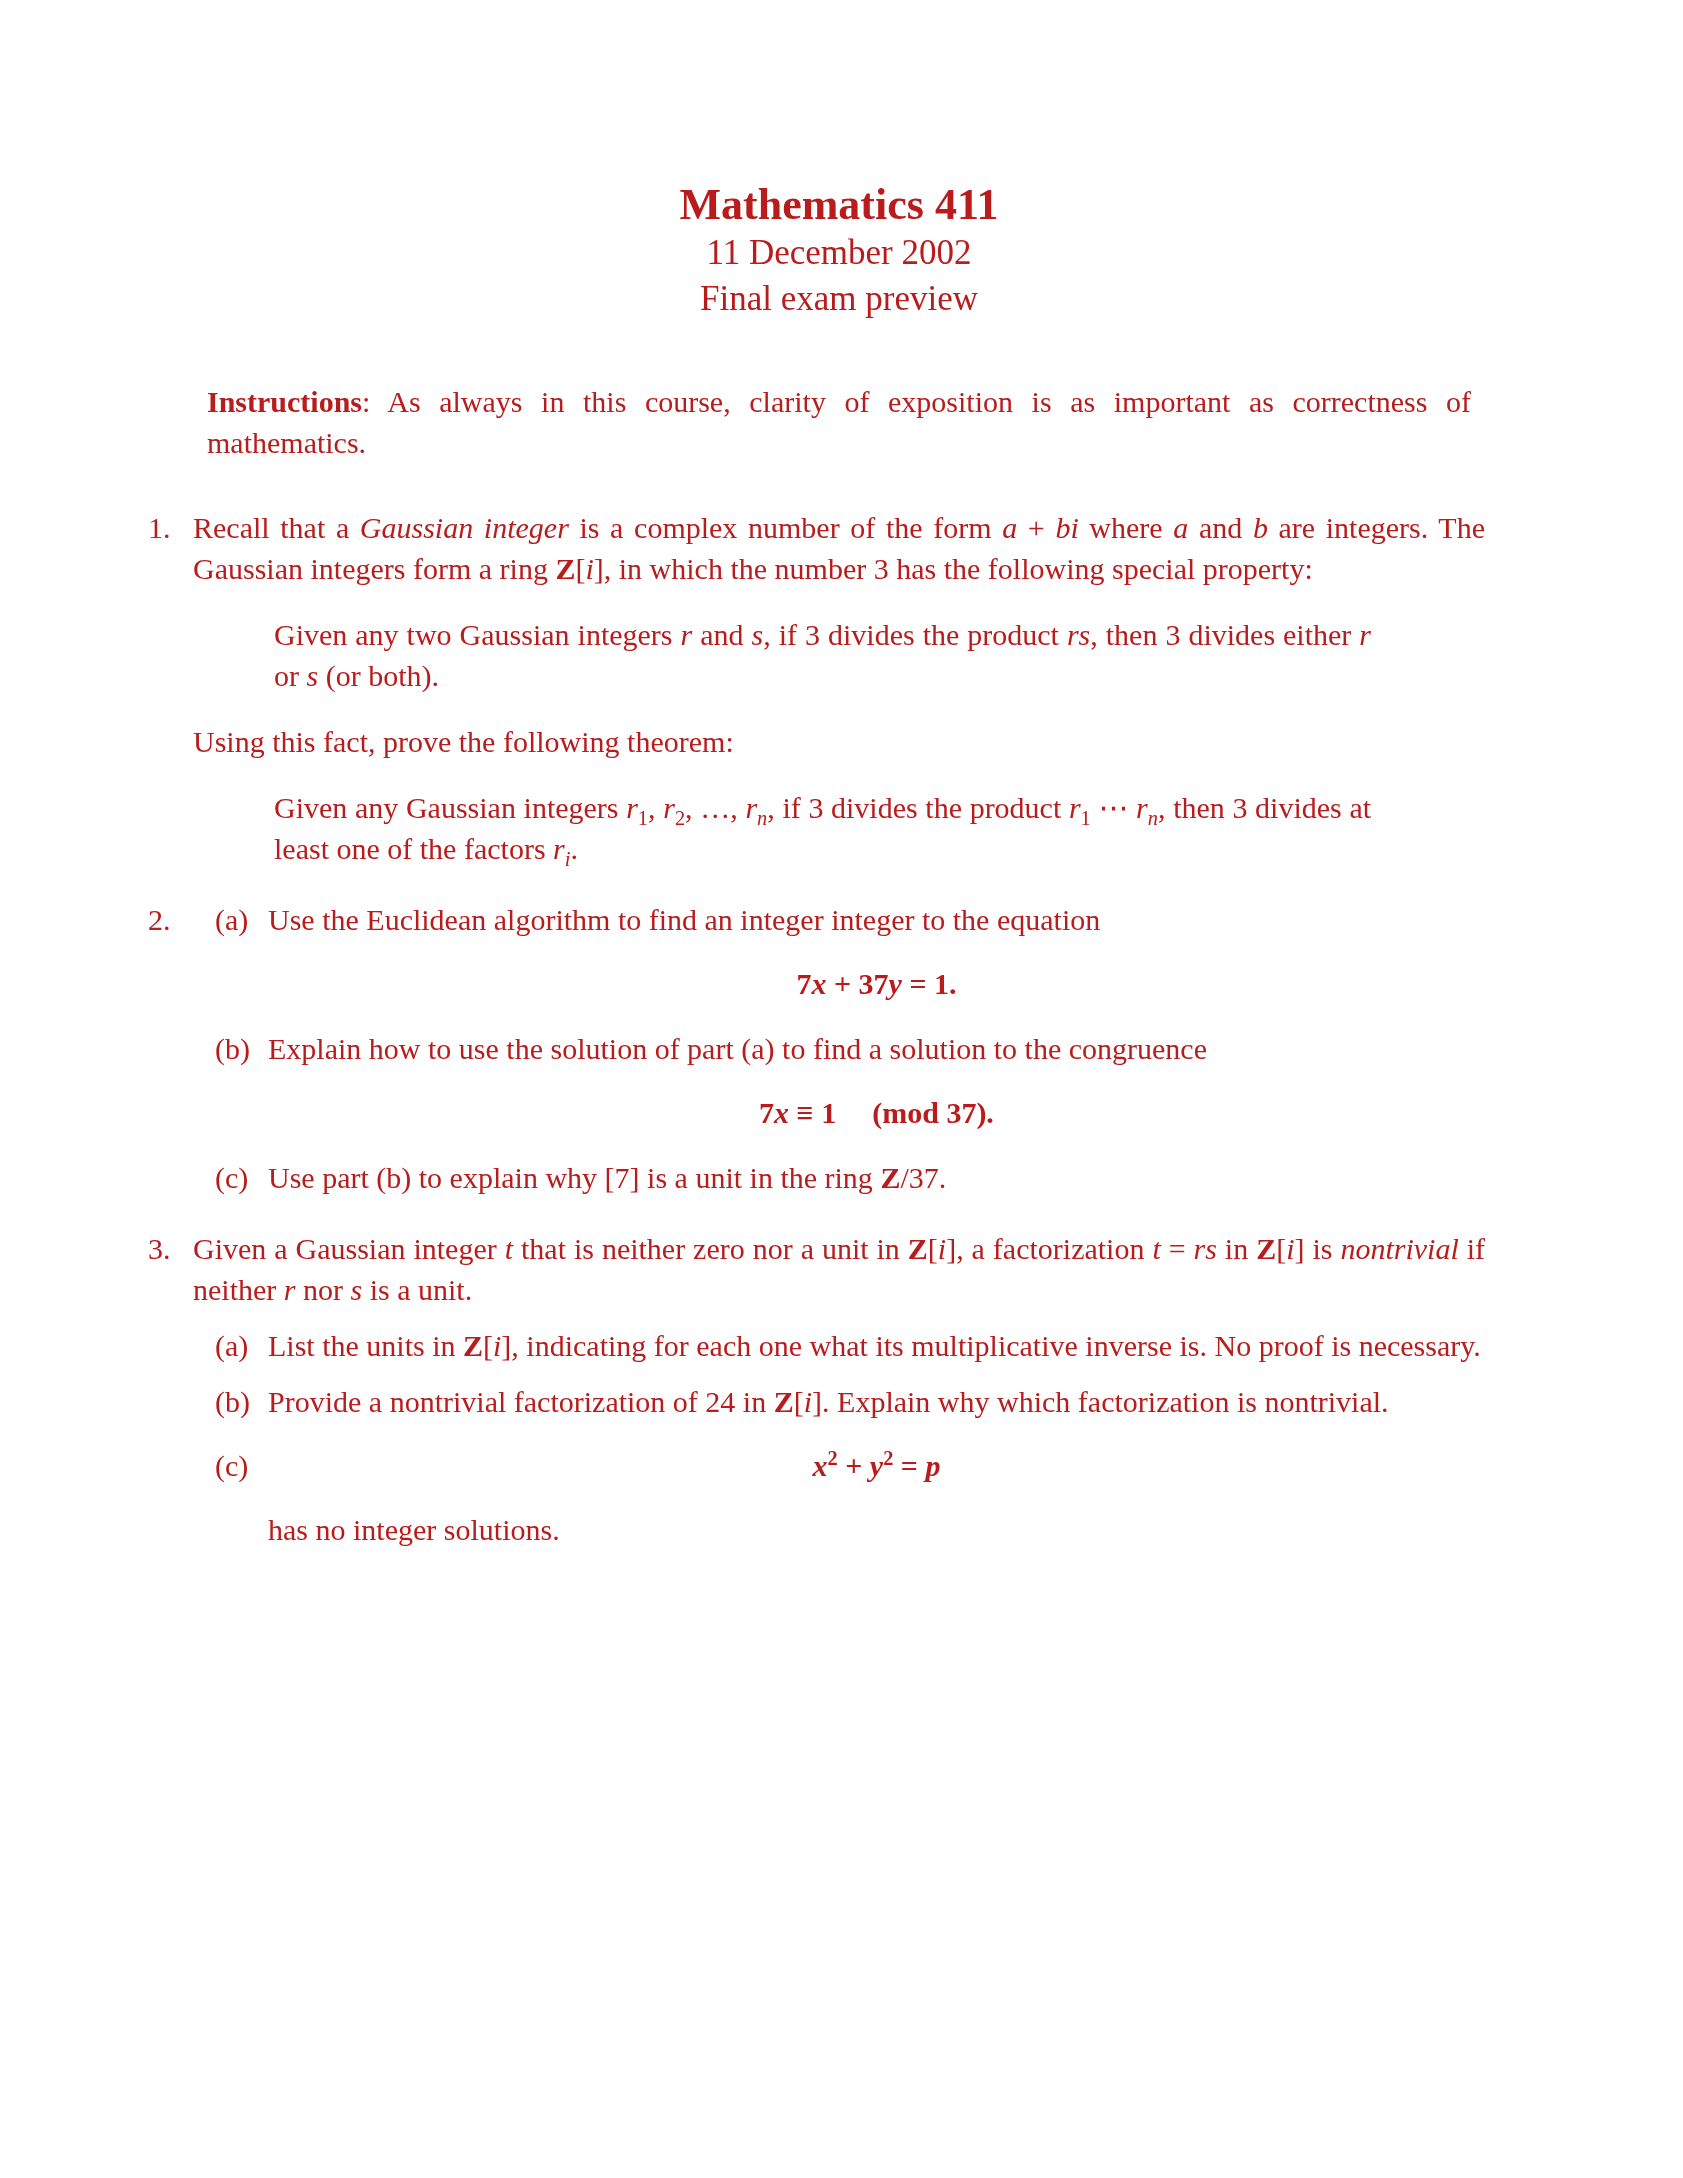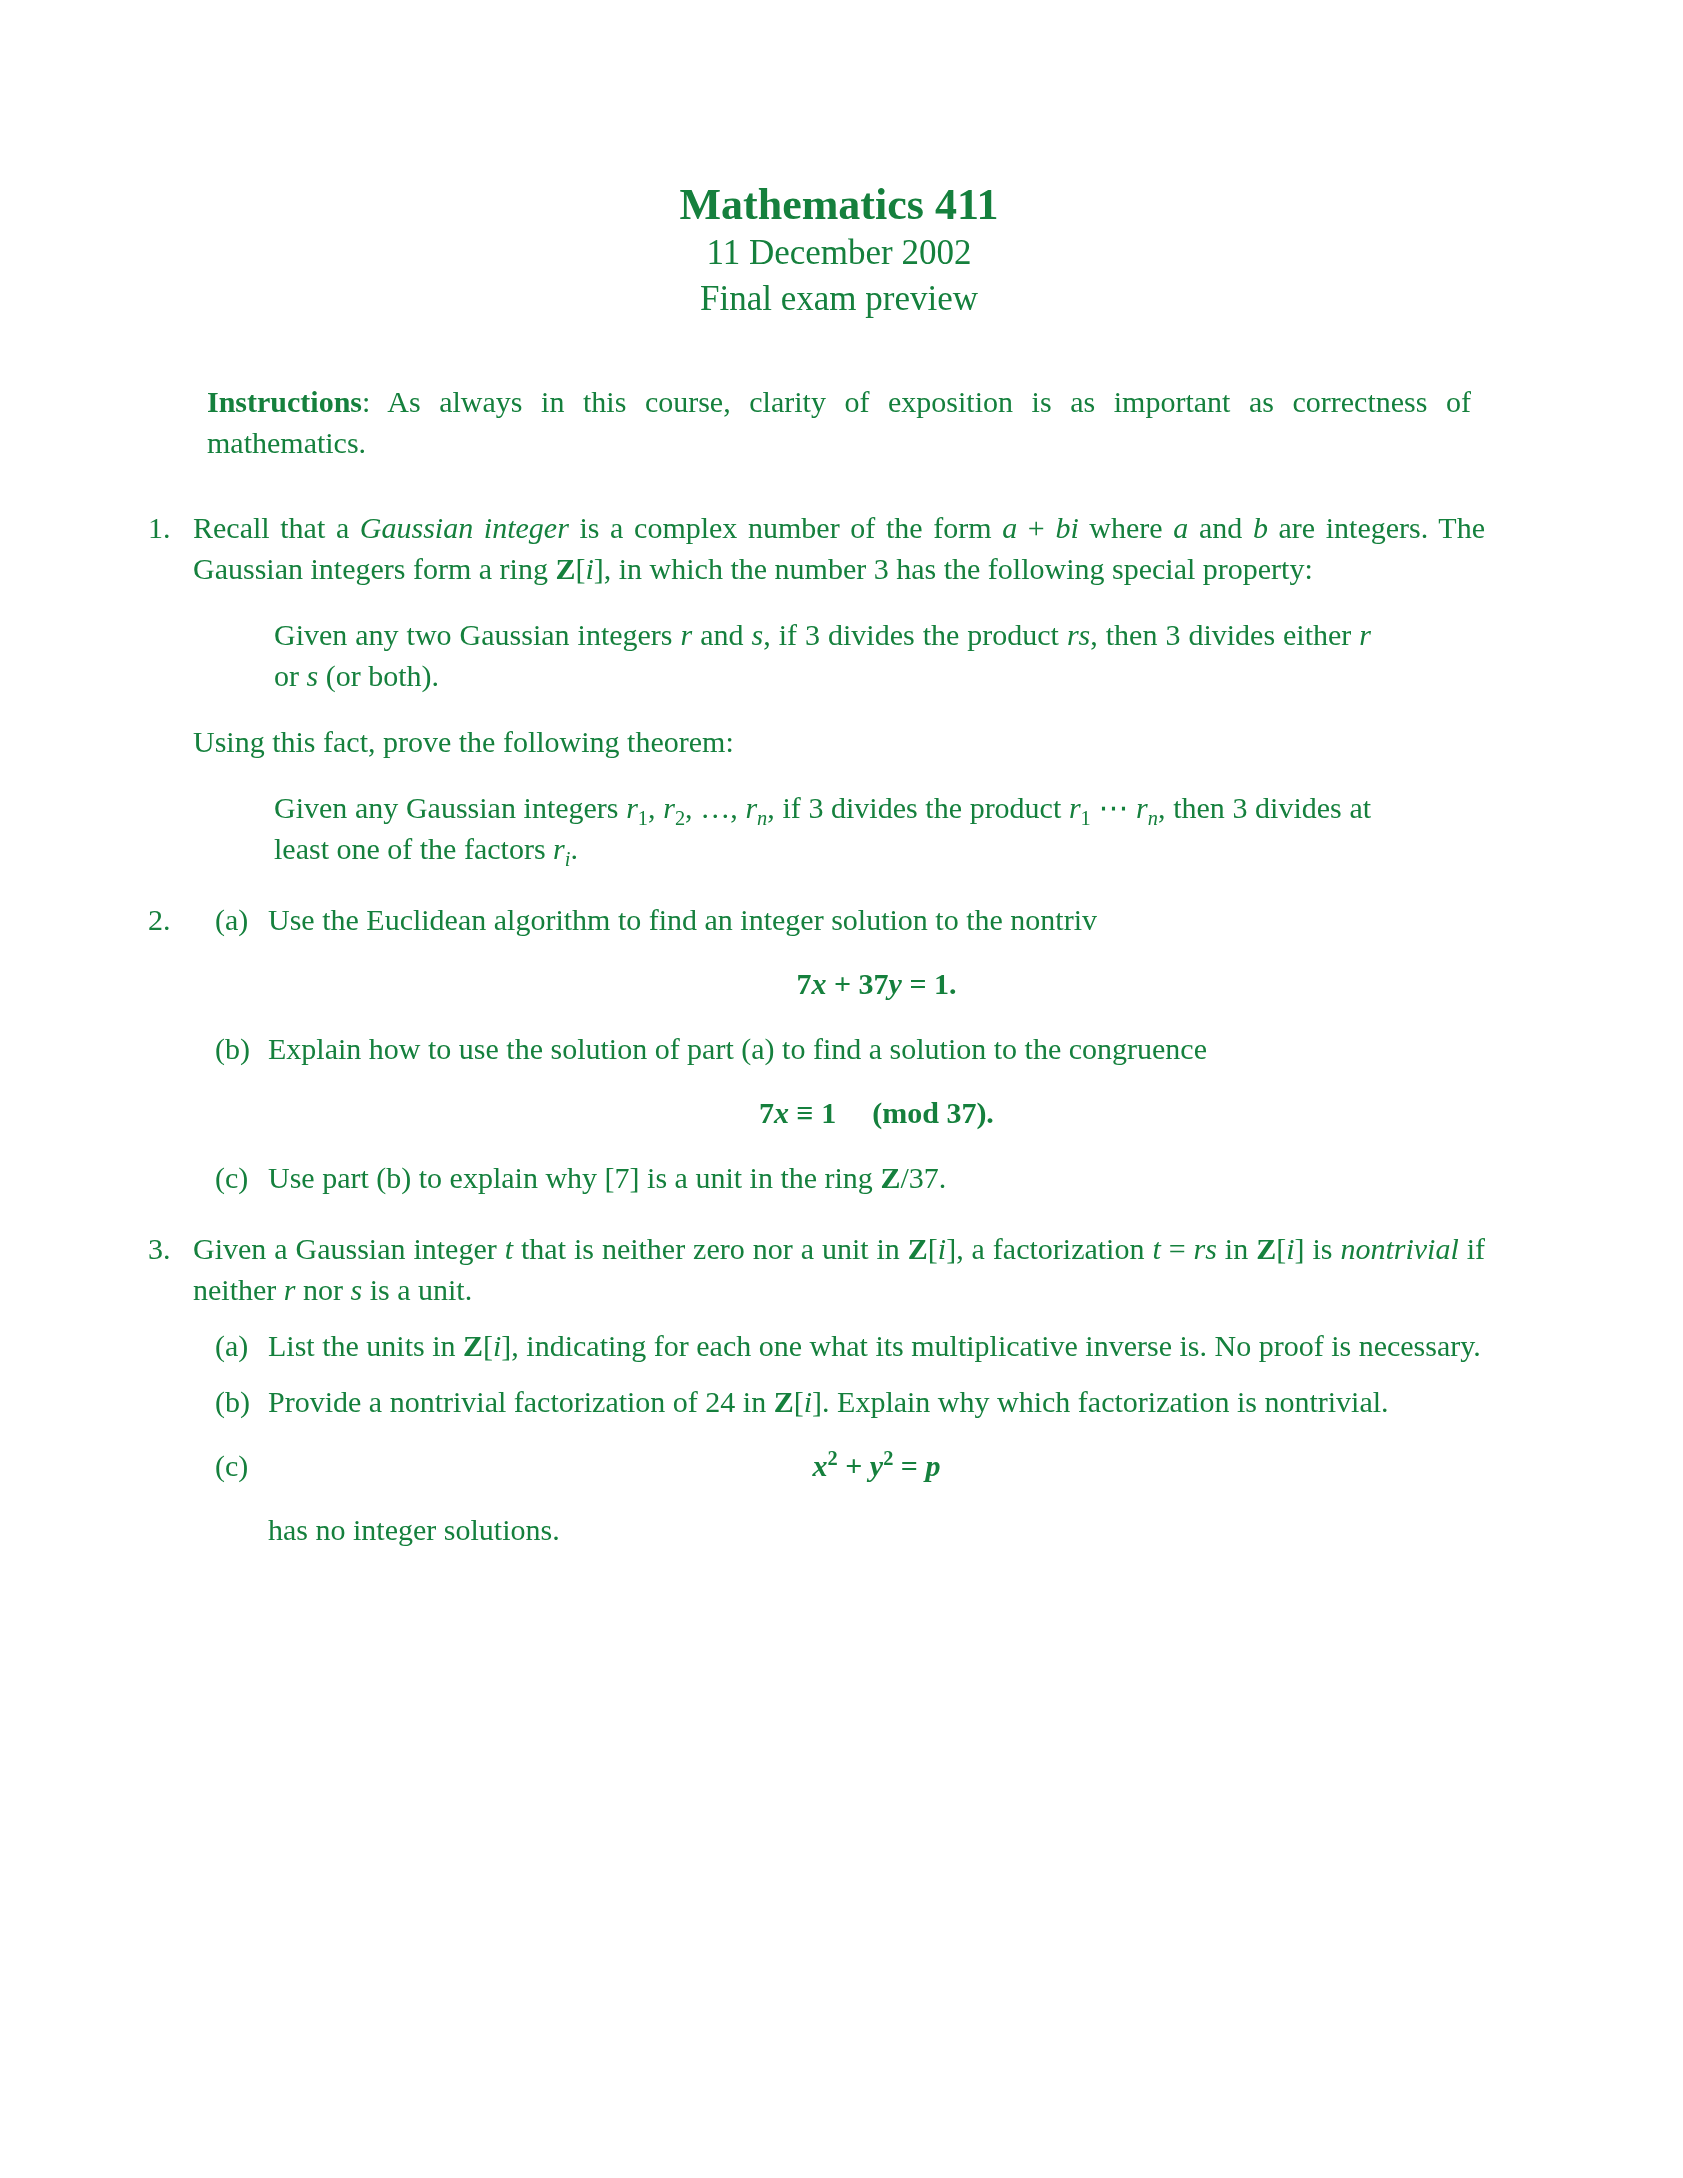--- a/index.html
+++ b/index.html
@@ -1,18 +1,18 @@
 <!DOCTYPE html>
 <html><head>
 <meta charset="utf-8">
 <style>
   html, body { margin:0; padding:0; background:#ffffff; }
   .page {
     position:relative; width:1683px; height:2106px;
-    background:#ffffff; color:#15803d;
+    background:#ffffff; color:#b91c1c;
     font-family:"Liberation Serif","DejaVu Serif",serif;
     overflow:hidden;
   }
   .content { position:absolute; left:193px; top:0; width:1292px; }
   .header { text-align:center; padding-top:179px; }
   .title { font-size:44px; font-weight:700; line-height:51px; }
   .hline { font-size:35px; line-height:46px; }
   .instructions { margin:59px 14px 0; }
   .instructions, .item { font-size:30px; line-height:41px; text-align:justify; }
   p { margin:0; }
@@ -52,21 +52,21 @@
       <p class="quote"><span>Given any two Gaussian integers </span><span class="it">r</span><span> and </span><span class="it">s</span><span>, if 3 divides the product </span><span class="it">rs</span><span>, then 3 divides either </span><span class="it">r</span><span> or </span><span class="it">s</span><span> (or both).</span></p>
       <p class="mid">Using this fact, prove the following theorem:</p>
       <p class="quote"><span>Given any Gaussian integers </span><span class="it">r</span><sub>1</sub><span>, </span><span class="it">r</span><sub>2</sub><span>, …, </span><span class="it">r</span><sub class="it">n</sub><span>, if 3 divides the product </span><span class="it">r</span><sub>1</sub><span> ⋯ </span><span class="it">r</span><sub class="it">n</sub><span>, then 3 divides at least one of the factors </span><span class="it">r</span><sub class="it">i</sub><span>.</span></p>
     </div>
 
     <div class="item">
       <span class="num">2.</span>
 
       <div class="part part-first">
         <span class="plabel">(a)</span>
-        <p class="para"><span>Use the Euclidean algorithm to find an integer solution to the nontriv</span></p>
+        <p class="para"><span>Use the Euclidean algorithm to find an integer integer to the equation</span></p>
         <div class="equation"><span>7</span><span class="it">x</span><span> + 37</span><span class="it">y</span><span> = 1.</span></div>
       </div>
 
       <div class="part">
         <span class="plabel">(b)</span>
         <p class="para"><span>Explain how to use the solution of part (a) to find a solution to the congruence</span></p>
         <div class="equation"><span>7</span><span class="it">x</span><span> ≡ 1  (mod 37).</span></div>
       </div>
 
       <div class="part">

